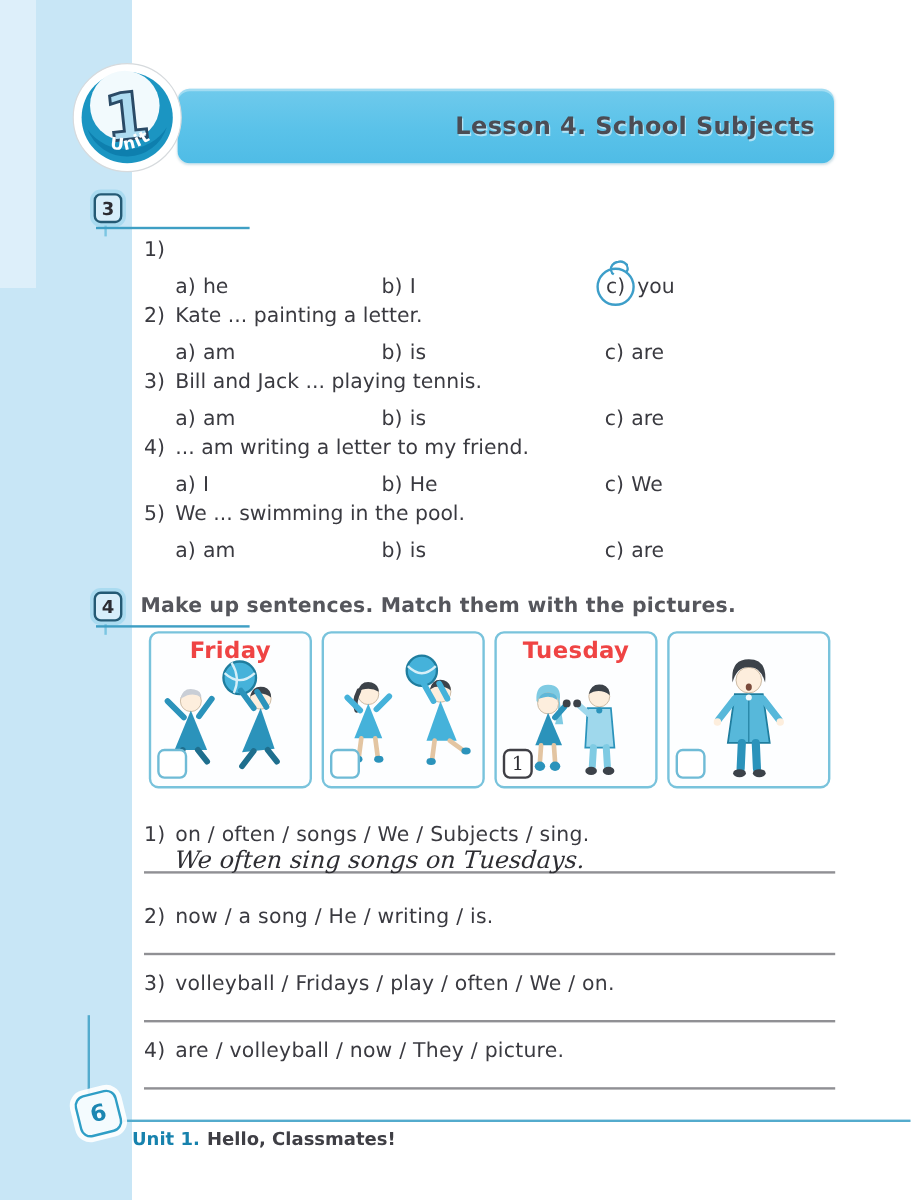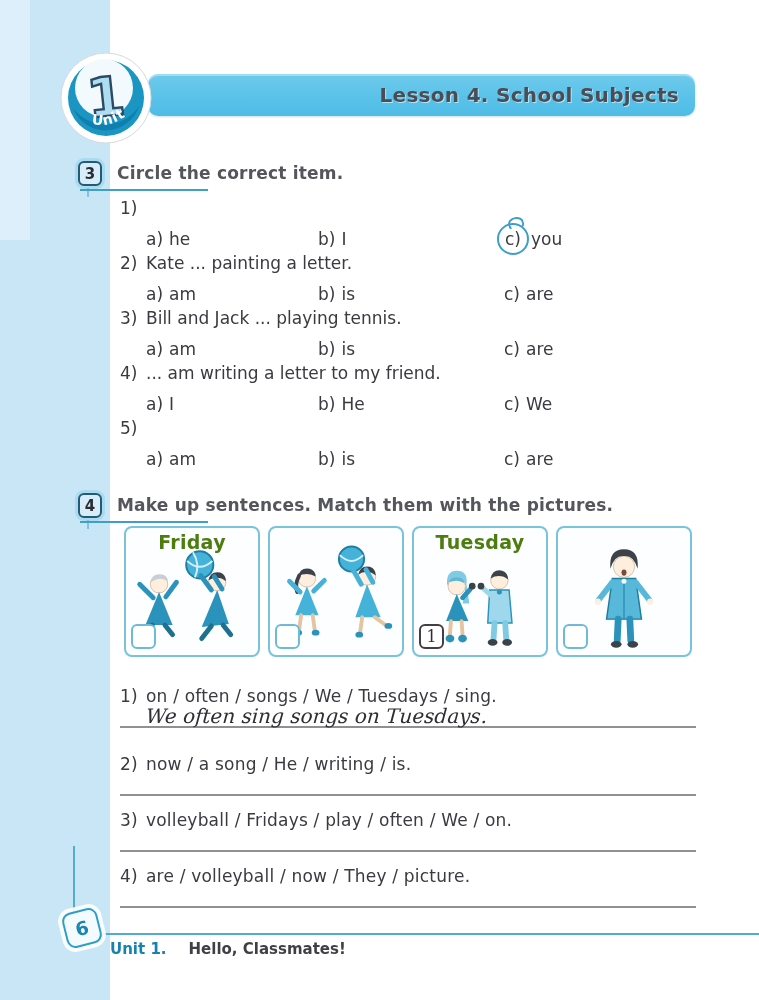--- a/index.html
+++ b/index.html
@@ -7,21 +7,21 @@
   .page {
     position:relative; width:759px; height:1000px; background:#ffffff;
     font-family:"DejaVu Sans", sans-serif; color:#3a3a40; overflow:hidden;
   }
   
   .left-strip { position:absolute; left:0; top:0; width:110px; height:1000px; background:#c8e6f6; }
   .left-strip-light { position:absolute; left:0; top:0; width:30px; height:240px; background:#ddeffa; }
 
   
   .banner {
-    position:absolute; left:148px; top:74px; width:547px; height:42px;
+    position:absolute; left:148px; top:74px; width:547px; height:62px;
     background:linear-gradient(180deg,#6fcaec 0%, #5ac2e9 55%, #4fbce6 100%);
     border-radius:10px; display:flex; align-items:center; justify-content:flex-end;
     padding-right:16px; box-shadow:inset 0 2px 0 rgba(255,255,255,.35), 0 1px 2px rgba(60,130,160,.25);
   }
   .banner-title {
     font-size:20px; font-weight:bold; color:#4b4c54; letter-spacing:.3px;
     text-shadow:1px 1px 0 rgba(255,255,255,.55);
   }
 
   
@@ -58,21 +58,21 @@
   }
 
   
   .pics { position:absolute; left:124px; top:526px; display:flex; gap:8px; }
   .pic-box {
     position:relative; width:136px; height:131px; background:#fdfeff;
     border:2px solid #79c3dc; border-radius:8px; overflow:visible;
   }
   .pic-label {
     position:absolute; top:3px; left:0; width:100%; text-align:center;
-    font-size:19px; font-weight:bold; color:#4d7c0f; letter-spacing:.3px; z-index:2;
+    font-size:19px; font-weight:bold; color:#ef4444; letter-spacing:.3px; z-index:2;
   }
   .pic-svg { position:absolute; inset:0; width:100%; height:100%; }
   .match-box {
     position:absolute; left:5px; bottom:6px; width:25px; height:25px; background:#ffffff;
     border:2px solid #6fbbd6; border-radius:6px; z-index:2;
     display:flex; align-items:center; justify-content:center;
     font-family:"DejaVu Serif", serif; font-size:16px; color:#2e2e33;
   }
   .match-box.filled { border-color:#3f3f45; }
 
@@ -90,21 +90,21 @@
   .footer-vline { position:absolute; left:73px; top:846px; width:2px; height:66px; background:#53abcd; }
   .footer-hline { position:absolute; left:102px; top:933px; width:657px; height:2px; background:#53abcd; }
   .page-badge {
     position:absolute; left:64px; top:910px; width:36px; height:36px;
     border:2px solid #2f9ec6; border-radius:9px; background:#f4fbfe;
     transform:rotate(-14deg); display:flex; align-items:center; justify-content:center;
     font-size:19px; font-weight:bold; color:#1b86b2;
     box-shadow:0 0 0 4px rgba(255,255,255,.9);
   }
   .footer-text { position:absolute; left:110px; top:940px; font-size:15px; font-weight:bold; }
-  .footer-unit { color:#1782ad; margin-right:22px; }
+  .footer-unit { color:#1782ad; margin-right:6px; }
   .footer-title { color:#3f3f45; }
 </style>
 </head>
 <body>
 
 <div class="page">
   <div class="left-strip"></div>
   <div class="left-strip-light"></div>
 
   <div class="banner">
@@ -120,21 +120,20 @@
         <path id="unitArc" d="M 16 64 Q 47 90 80 54" fill="none"></path>
       </defs>
     <text font-family="DejaVu Sans, sans-serif" font-size="14" font-weight="bold" fill="#ffffff" letter-spacing="1">
       <textPath href="#unitArc" startOffset="26%">Unit</textPath>
     </text>
   </svg>
 
   <div class="ex-badge" style="left:78px; top:161px;">
     <span>3</span>
   </div>
-  <div class="ex-title" style="top:163px;">Circle the correct item.</div>
   <div class="ex-underline" style="top:189px;"></div>
 
   <div class="questions">
 
     <div class="q-line">
       <span class="q-num">1)</span>
     </div>
     <div class="opts">
       <div class="opt opt-a">
         <span class="opt-key">a)</span>
@@ -204,20 +203,21 @@
         <span>He</span>
       </div>
       <div class="opt opt-c">
         <span class="opt-key">c)</span>
         <span>We</span>
       </div>
     </div>
 
     <div class="q-line">
       <span class="q-num">5)</span>
+      <span class="q-text">We ... swimming in the pool.</span>
     </div>
     <div class="opts">
       <div class="opt opt-a">
         <span class="opt-key">a)</span>
         <span>am</span>
       </div>
       <div class="opt opt-b">
         <span class="opt-key">b)</span>
         <span>is</span>
       </div>
@@ -334,21 +334,21 @@
         <ellipse cx="77" cy="120" rx="5.5" ry="3.5" fill="#3c4249"></ellipse>
       </svg>
       <div class="match-box"></div>
     </div>
   </div>
 
   <div class="sentences">
     <div class="sentence">
       <div class="jumble">
         <span class="q-num">1)</span>
-        <span>on / often / songs / We / Tuesdays / sing.</span>
+        <span>on / often / songs / We / Subjects / sing.</span>
       </div>
       <div class="ans s-gap-lg">
         <span class="ans-text">We often sing songs on Tuesdays.</span>
       </div>
     </div>
     <div class="sentence">
       <div class="jumble">
         <span class="q-num">2)</span>
         <span>now / a song / He / writing / is.</span>
       </div>

